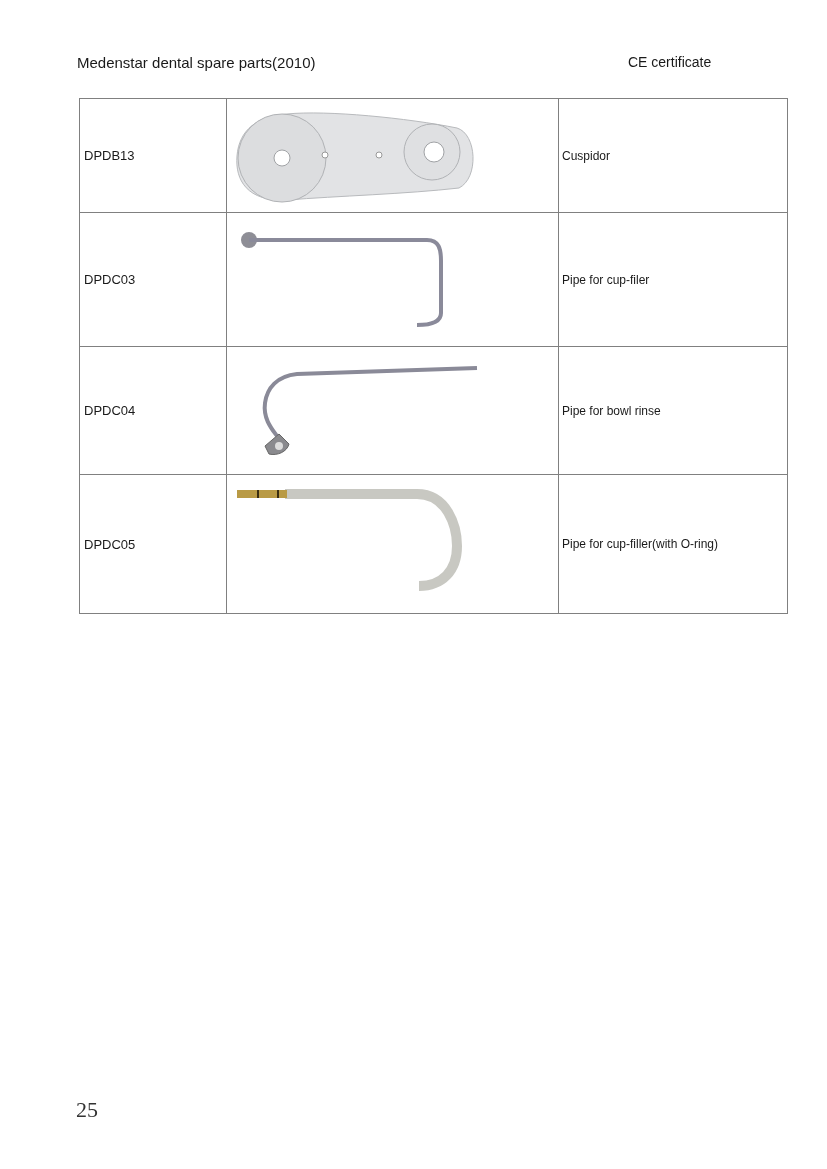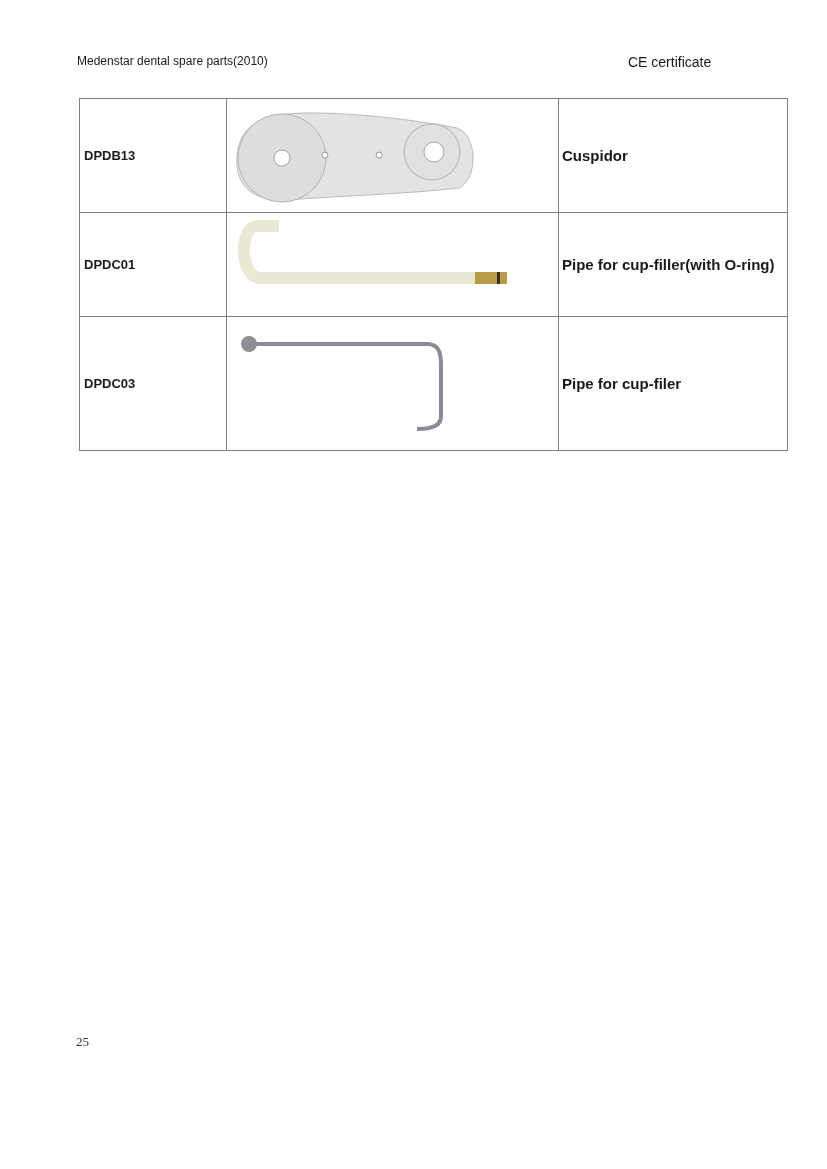--- a/index.html
+++ b/index.html
@@ -1,24 +1,24 @@
 <!DOCTYPE html>
 <html><head>
 <meta charset="utf-8">
 <style>
   html, body { margin: 0; padding: 0; background: #ffffff; }
   body { width: 827px; height: 1169px; position: relative; overflow: hidden; font-family: "Liberation Sans", sans-serif; color: #1a1a1a; }
-  .hdr-left { position: absolute; left: 77px; top: 54px; font-size: 12px; }
+  .hdr-left { position: absolute; left: 77px; top: 54px; font-size: 15px; }
   .hdr-right { position: absolute; left: 628px; top: 54px; font-size: 14px; }
   table.parts { position: absolute; left: 79px; top: 98px; width: 709px; border-collapse: collapse; table-layout: fixed; }
-  table.parts td { border: 1px solid #808080; padding: 0; vertical-align: middle; font-weight: bold; }
+  table.parts td { border: 1px solid #808080; padding: 0; vertical-align: middle; }
   td.code { width: 142px; font-size: 13px; padding-left: 4px !important; }
   td.img { width: 331px; position: relative; }
-  td.desc { font-size: 15px; padding-left: 3px !important; }
-  .page-num { position: absolute; left: 76px; top: 1034px; font-family: "Liberation Serif", serif; font-size: 13px; color: #333; }
+  td.desc { font-size: 12px; padding-left: 3px !important; }
+  .page-num { position: absolute; left: 76px; top: 1097px; font-family: "Liberation Serif", serif; font-size: 22px; color: #333; }
   svg { display: block; }
 </style>
 </head>
 <body>
 
 <div class="hdr-left">Medenstar dental spare parts(2010)</div>
 <div class="hdr-right">CE certificate</div>
 
 <table class="parts">
   <tbody>
@@ -30,37 +30,49 @@
         <circle cx="55" cy="58" r="44" fill="#dcdddf" stroke="#b0b2b5"></circle>
         <circle cx="55" cy="58" r="8" fill="#ffffff" stroke="#a0a2a5"></circle>
         <circle cx="205" cy="52" r="28" fill="#dfe0e2" stroke="#b0b2b5"></circle>
         <circle cx="207" cy="52" r="10" fill="#ffffff" stroke="#a0a2a5"></circle>
         <circle cx="98" cy="55" r="3" fill="#fff" stroke="#999"></circle>
         <circle cx="152" cy="55" r="3" fill="#fff" stroke="#999"></circle>
       </svg>
     </td>
     <td class="desc">Cuspidor</td>
   </tr>
-  <tr style="height:104px">
-    <td class="code">DPDC01</td>
-    <td class="img">
-      <svg width="331" height="102" viewBox="0 0 331 102">
-        <path d="M52,12 L30,12 C12,12 12,64 34,64 L250,64" fill="none" stroke="#e8e8d4" stroke-width="12" stroke-linecap="butt"></path>
-        <rect x="248" y="58" width="32" height="12" fill="#b99a45"></rect>
-        <rect x="270" y="58" width="3" height="12" fill="#3a2d10"></rect>
-      </svg>
-    </td>
-    <td class="desc">Pipe for cup-filler(with O-ring)</td>
-  </tr>
   <tr style="height:115px">
     <td class="code">DPDC03</td>
     <td class="img">
       <svg width="331" height="133" viewBox="0 0 331 133">
         <circle cx="22" cy="27" r="8" fill="#8e8e96"></circle>
         <path d="M22,27 L200,27 C212,27 214,36 214,48 L214,100 C214,108 205,112 190,112" fill="none" stroke="#8a8a9a" stroke-width="4"></path>
       </svg>
     </td>
     <td class="desc">Pipe for cup-filer</td>
   </tr>
+  <tr style="height:128px">
+    <td class="code">DPDC04</td>
+    <td class="img">
+      <svg width="331" height="126" viewBox="0 0 331 126">
+        <path d="M250,20 L70,26 C50,28 40,40 38,55 C36,70 44,80 50,88" fill="none" stroke="#8a8a98" stroke-width="4"></path>
+        <path d="M38,98 L52,86 L62,96 C60,104 50,108 42,106 Z" fill="#8a8a8e" stroke="#666"></path>
+        <circle cx="52" cy="98" r="4" fill="#dcdcdc"></circle>
+      </svg>
+    </td>
+    <td class="desc">Pipe for bowl rinse</td>
+  </tr>
+  <tr style="height:139px">
+    <td class="code">DPDC05</td>
+    <td class="img">
+      <svg width="331" height="137" viewBox="0 0 331 137">
+        <path d="M58,18 L190,18 C220,18 230,50 230,70 C230,95 215,110 192,110" fill="none" stroke="#c8c8c2" stroke-width="10"></path>
+        <rect x="10" y="14" width="50" height="8" fill="#b99a45"></rect>
+        <rect x="30" y="14" width="2" height="8" fill="#3a2d10"></rect>
+        <rect x="50" y="14" width="2" height="8" fill="#3a2d10"></rect>
+      </svg>
+    </td>
+    <td class="desc">Pipe for cup-filler(with O-ring)</td>
+  </tr>
 </tbody>
   </table>
 
 <div class="page-num">25</div>
 
 </body></html>

